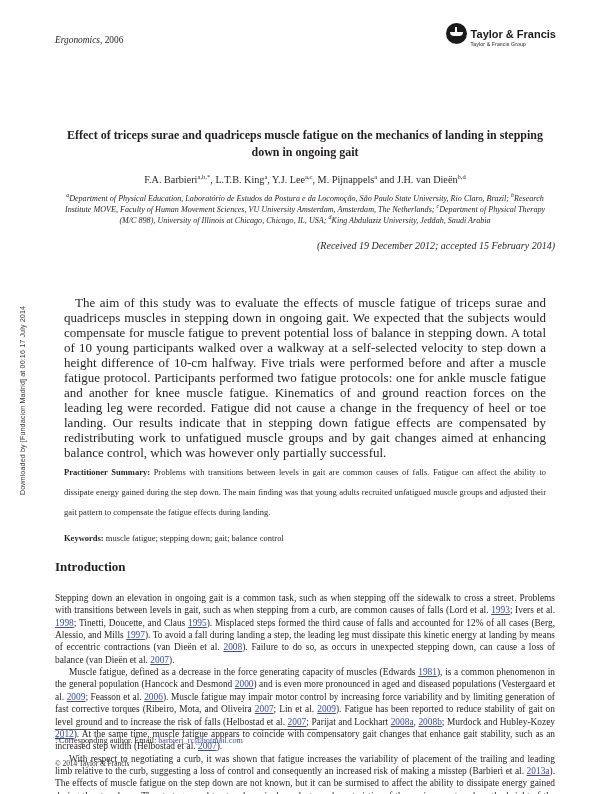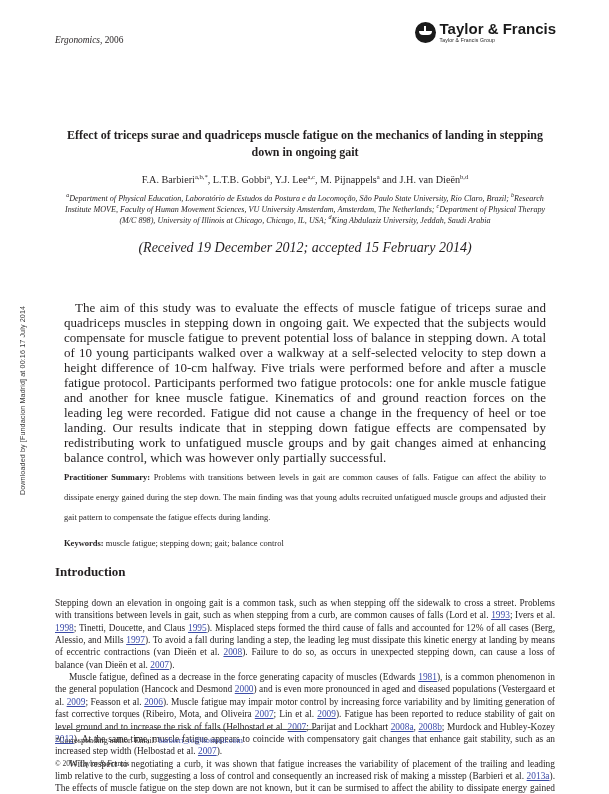--- a/index.html
+++ b/index.html
@@ -101,24 +101,25 @@
     top: 4px;
     width: 2px;
     height: 6px;
     background: #ffffff;
   }
   .tf-text {
     line-height: 1.05;
   }
   .tf-name {
     font-family: "Liberation Sans", sans-serif;
-    font-size: 15px;
+    font-size: 11px;
     font-weight: bold;
     color: #1a1a1a;
     display: block;
+    margin-top: 8px;
   }
   .tf-group {
     font-family: "Liberation Sans", sans-serif;
     font-size: 5.1px;
     color: #1a1a1a;
     display: block;
     margin-top: 1px;
     letter-spacing: 0.15px;
   }
 
@@ -151,23 +152,23 @@
     padding: 0 2px;
   }
   .affils sup {
     font-size: 6px;
     vertical-align: super;
     line-height: 0;
     font-style: italic;
   }
   .received {
     margin-top: 14px;
-    font-size: 14px;
+    font-size: 10px;
     font-style: italic;
-    text-align: center;
+    text-align: right;
   }
 
   
   .abstract-block {
     margin-top: 17px;
     padding: 0 9px;
   }
   .abstract-para {
     font-size: 13px;
     line-height: 15px;
@@ -257,21 +258,21 @@
         <div class="tf-mark"></div>
         <div class="tf-text">
           <span class="tf-name">Taylor &amp; Francis</span>
           <span class="tf-group">Taylor &amp; Francis Group</span>
         </div>
       </div>
     </div>
 
     <div class="title">Effect of triceps surae and quadriceps muscle fatigue on the mechanics of landing in stepping down in ongoing gait</div>
 
-    <div class="authors"><span>F.A. Barbieri</span><sup>a,b,*</sup>, <span>L.T.B. Gobbi</span><sup>a</sup>, <span>Y.J. Lee</span><sup>a,c</sup>, <span>M. Pijnappels</span><sup>a</sup> and <span>J.H. van Dieën</span><sup>b,d</sup></div>
+    <div class="authors"><span>F.A. Barbieri</span><sup>a,b,*</sup>, <span>L.T.B. King</span><sup>a</sup>, <span>Y.J. Lee</span><sup>a,c</sup>, <span>M. Pijnappels</span><sup>a</sup> and <span>J.H. van Dieën</span><sup>b,d</sup></div>
 
     <div class="affils"><sup>a</sup><span>Department of Physical Education, Laboratório de Estudos da Postura e da Locomoção, São Paulo State University, Rio Claro, Brazil;</span> <sup>b</sup><span>Research Institute MOVE, Faculty of Human Movement Sciences, VU University Amsterdam, Amsterdam, The Netherlands;</span> <sup>c</sup><span>Department of Physical Therapy (M/C 898), University of Illinois at Chicago, Chicago, IL, USA;</span> <sup>d</sup><span>King Abdulaziz University, Jeddah, Saudi Arabia</span></div>
 
     <div class="received">(Received 19 December 2012; accepted 15 February 2014)</div>
 
     <div class="abstract-block">
       <div class="abstract-para">The aim of this study was to evaluate the effects of muscle fatigue of triceps surae and quadriceps muscles in stepping down in ongoing gait. We expected that the subjects would compensate for muscle fatigue to prevent potential loss of balance in stepping down. A total of 10 young participants walked over a walkway at a self-selected velocity to step down a height difference of 10-cm halfway. Five trials were performed before and after a muscle fatigue protocol. Participants performed two fatigue protocols: one for ankle muscle fatigue and another for knee muscle fatigue. Kinematics of and ground reaction forces on the leading leg were recorded. Fatigue did not cause a change in the frequency of heel or toe landing. Our results indicate that in stepping down fatigue effects are compensated by redistributing work to unfatigued muscle groups and by gait changes aimed at enhancing balance control, which was however only partially successful.</div>
       <div class="practitioner">
         <span class="lead-bold">Practitioner Summary:</span><span> Problems with transitions between levels in gait are common causes of falls. Fatigue can affect the ability to dissipate energy gained during the step down. The main finding was that young adults recruited unfatigued muscle groups and adjusted their gait pattern to compensate the fatigue effects during landing.</span>
       </div>

